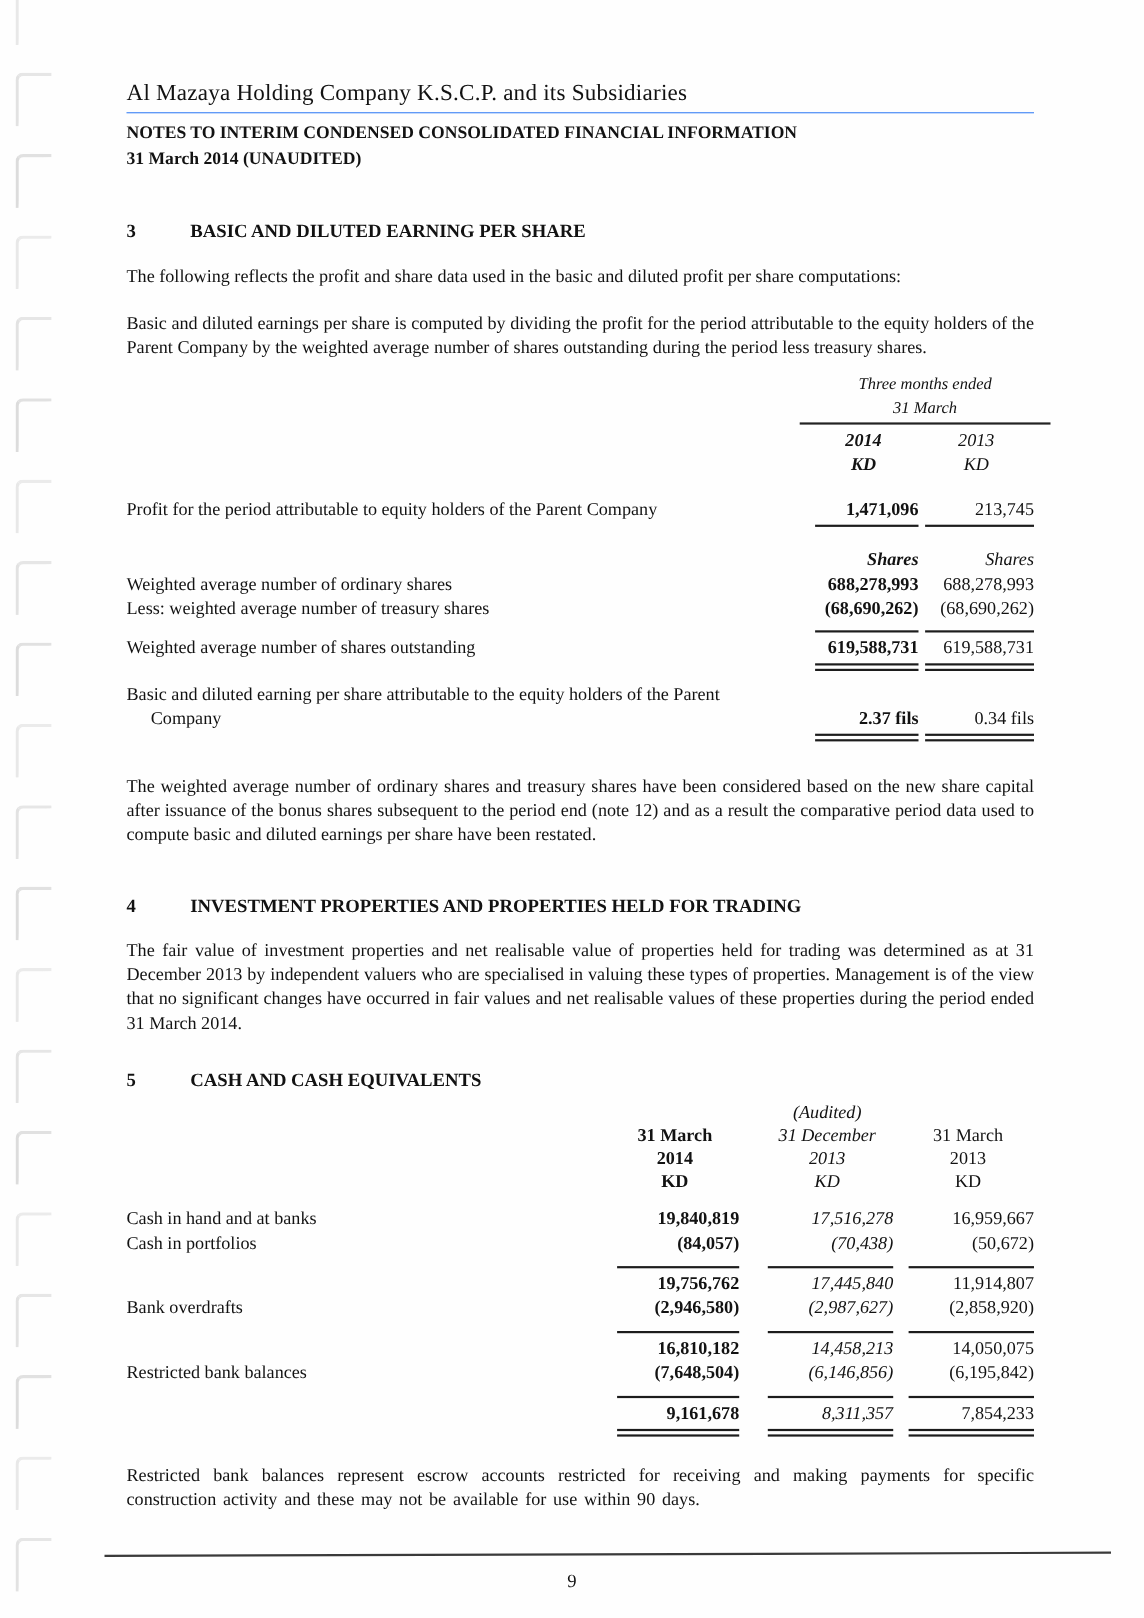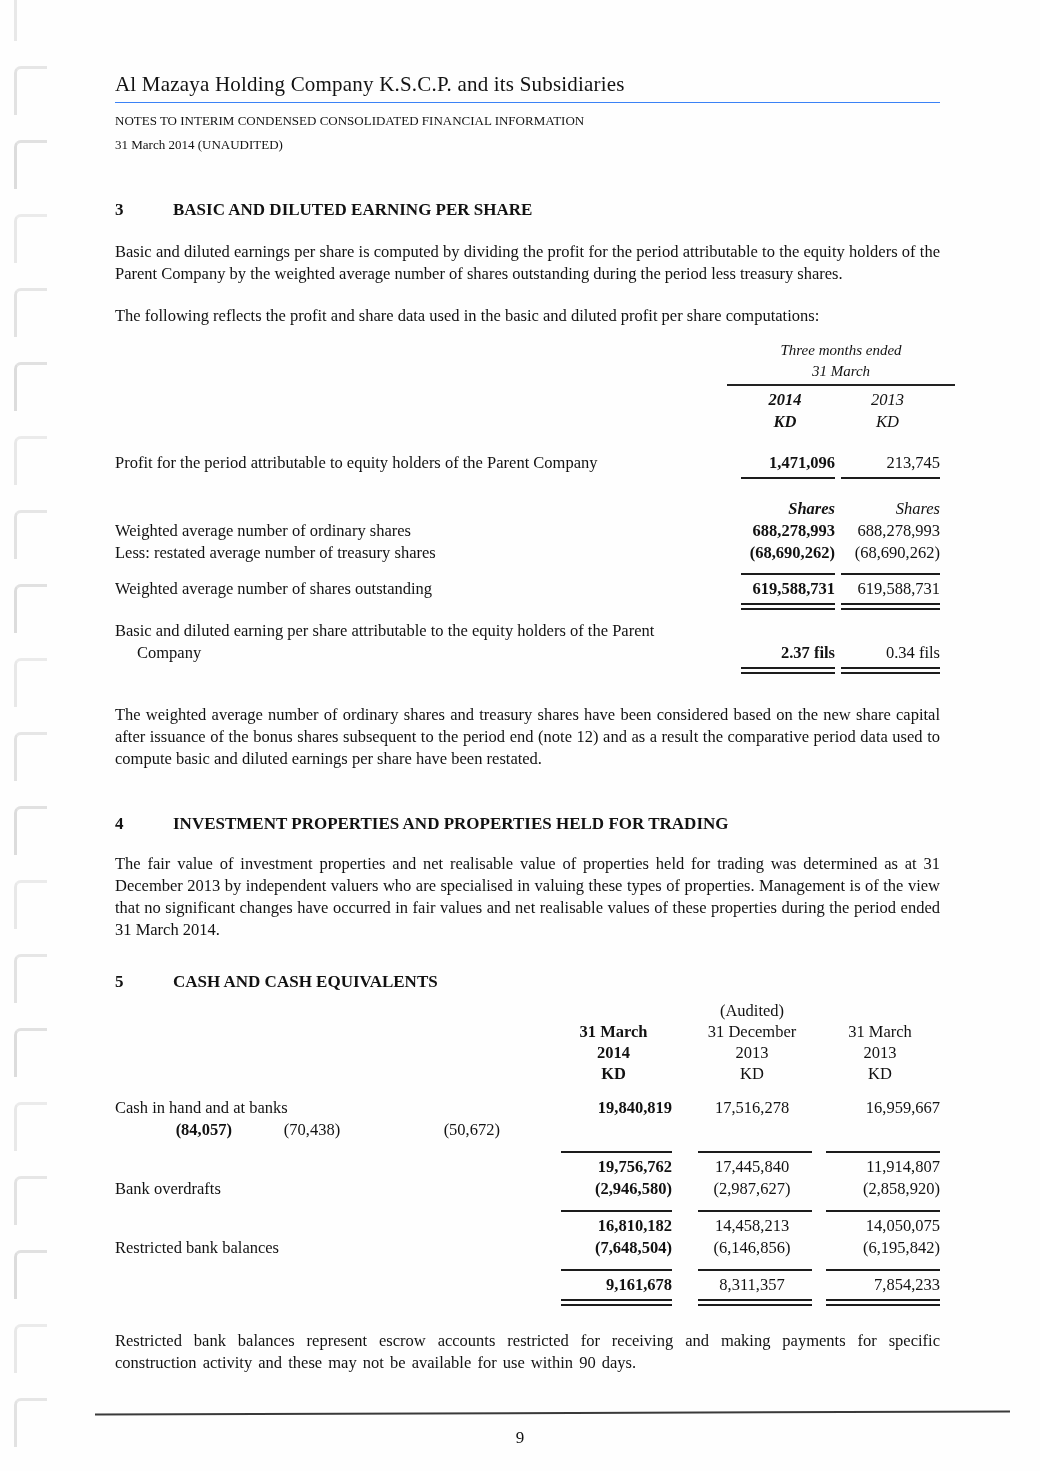--- a/index.html
+++ b/index.html
@@ -12,21 +12,21 @@
   
   #binding-marks{position:absolute;left:0;top:0;width:70px;height:1471px;}
   .bmark{
     position:absolute;left:14px;width:30px;height:46px;
     border-left:3px solid #d7d7d7;border-top:3px solid #dcdcdc;
     border-top-left-radius:7px;
   }
   .content{position:absolute;left:115px;top:72px;width:825px;}
 
   .company-title{font-size:21px;letter-spacing:.2px;padding-bottom:5px;border-bottom:1px solid #3b82f6;}
-  .doc-title{font-size:13px;line-height:24px;margin-top:6px;}
+  .doc-title{font-size:16px;line-height:24px;margin-top:6px;font-weight:bold;}
 
   .section{margin-top:0;}
   .sec-head{display:flex;font-weight:bold;font-size:17px;}
   .sec-num{width:58px;}
   .para{font-size:16.5px;line-height:22px;text-align:justify;margin:0;}
 
   
   .t1row{display:flex;font-size:16.5px;line-height:22px;}
   .t1row .lbl{flex:1;}
   .t1row .c1{width:100px;text-align:right;}
@@ -40,21 +40,21 @@
   .rl.dbl{border-bottom:2px solid #1c1c1c;height:3px;}
   .eps-lbl{flex:1;font-weight:normal;}
   .eps-lbl .l2{padding-left:22px;}
   .valign-bot{display:flex;align-items:flex-end;}
 
   
   .t5row{display:flex;font-size:16.5px;line-height:22px;}
   .t5row .lbl{width:440px;}
   .t5row .d1{width:117px;text-align:right;}
   .t5row .g1{width:20px;}
-  .t5row .d2{width:120px;text-align:center;}
+  .t5row .d2{width:120px;text-align:right;font-style:italic;}
   .t5row .g2{width:8px;}
   .t5row .d3{width:120px;text-align:right;}
   .t5row .hc{text-align:center !important;line-height:21px;}
 
   .footer-rule{position:absolute;left:95px;width:915px;top:1412px;border-top:2.5px solid #3a3a3a;transform:rotate(-0.18deg);}
   .page-num{position:absolute;left:0;width:1040px;top:1428px;text-align:center;font-size:17px;}
 </style>
 </head>
 <body>
 
@@ -87,22 +87,22 @@
   <div class="doc-title">
     <div>NOTES TO INTERIM CONDENSED CONSOLIDATED FINANCIAL INFORMATION</div>
     <div>31 March 2014 (UNAUDITED)</div>
   </div>
 
   <div class="section" style="margin-top:43px;">
     <div class="sec-head">
       <div class="sec-num">3</div>
       <div>BASIC AND DILUTED EARNING PER SHARE</div>
     </div>
+    <p class="para" style="margin-top:20px;">The following reflects the profit and share data used in the basic and diluted profit per share computations:</p>
     <p class="para" style="margin-top:21px;">Basic and diluted earnings per share is computed by dividing the profit for the period attributable to the equity holders of the Parent Company by the weighted average number of shares outstanding during the period less treasury shares.</p>
-    <p class="para" style="margin-top:20px;">The following reflects the profit and share data used in the basic and diluted profit per share computations:</p>
 
     <div style="margin-top:13px;">
       <div class="t1-phead">
         <div>Three months ended</div>
         <div>31 March</div>
       </div>
       <div class="t1-prule"></div>
       <div class="t1row" style="margin-top:3px;">
         <div class="lbl"></div>
         <div class="c1 yr b">2014</div>
@@ -133,21 +133,21 @@
         <div class="lbl"></div>
         <div class="c1 b it">Shares</div>
         <div class="c2 it">Shares</div>
       </div>
       <div class="t1row">
         <div class="lbl">Weighted average number of ordinary shares</div>
         <div class="c1 b">688,278,993</div>
         <div class="c2">688,278,993</div>
       </div>
       <div class="t1row">
-        <div class="lbl">Less: restated average number of treasury shares</div>
+        <div class="lbl">Less: weighted average number of treasury shares</div>
         <div class="c1 b">(68,690,262)</div>
         <div class="c2">(68,690,262)</div>
       </div>
       <div class="t1row" style="margin-top:6px;">
         <div class="lbl"></div>
           <div class="c1">
             <div class="rl"></div>
           </div>
           <div class="c2">
             <div class="rl"></div>
@@ -240,20 +240,21 @@
 
       <div class="t5row" style="margin-top:13px;">
         <div class="lbl">Cash in hand and at banks</div>
         <div class="d1 b">19,840,819</div>
           <div class="g1"></div>
         <div class="d2">17,516,278</div>
           <div class="g2"></div>
         <div class="d3">16,959,667</div>
       </div>
       <div class="t5row">
+        <div class="lbl">Cash in portfolios</div>
         <div class="d1 b">(84,057)</div>
           <div class="g1"></div>
         <div class="d2">(70,438)</div>
           <div class="g2"></div>
         <div class="d3">(50,672)</div>
       </div>
       <div class="t5row" style="margin-top:7px;">
         <div class="lbl"></div>
           <div class="d1">
             <div class="rl"></div>

